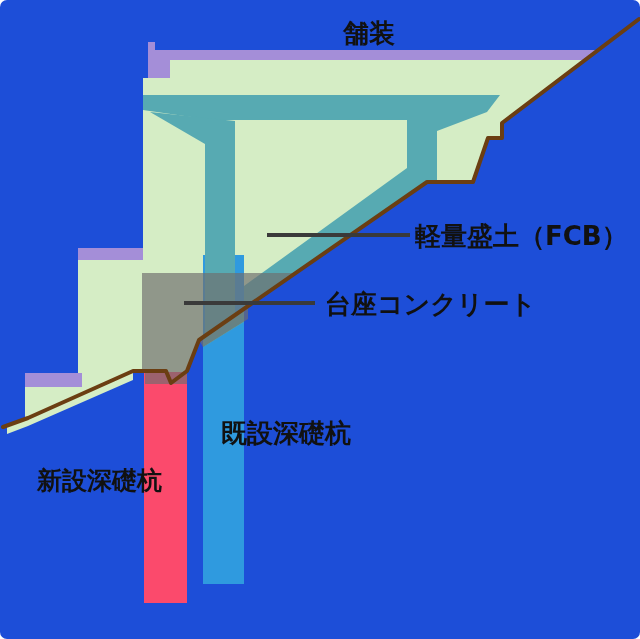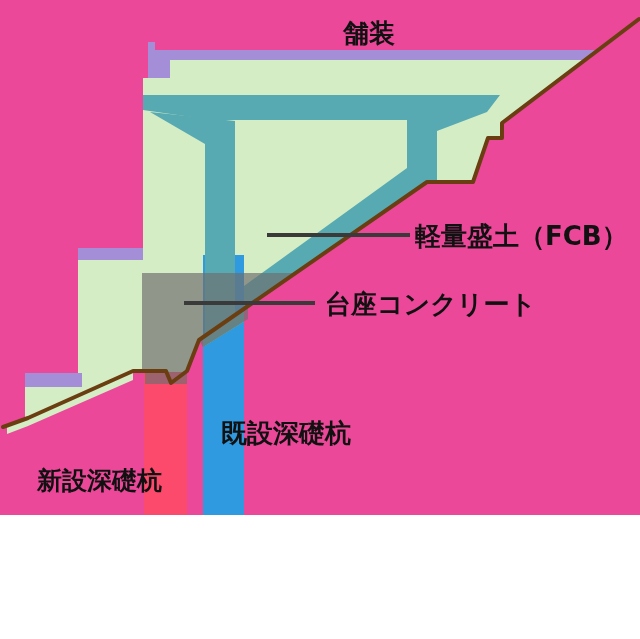--- a/index.html
+++ b/index.html
@@ -3,24 +3,25 @@
 <meta charset="utf-8">
 <style>
   html, body {
     margin: 0;
     padding: 0;
     background: #ffffff;
   }
   .stage {
     position: relative;
     width: 640px;
-    height: 515px;
-    background: #ec4899;
+    height: 639px;
+    background: #1d4ed8;
     overflow: hidden;
     font-family: "DejaVu Sans", "Liberation Sans", sans-serif;
+    border-radius: 7px;
   }
   svg { display: block; }
   .diagram-label {
     font-family: "DejaVu Sans", "Liberation Sans", sans-serif;
     font-weight: bold;
     font-size: 26px;
     fill: #111111;
   }
   .diagram-label.small { font-size: 25px; }
 </style>

